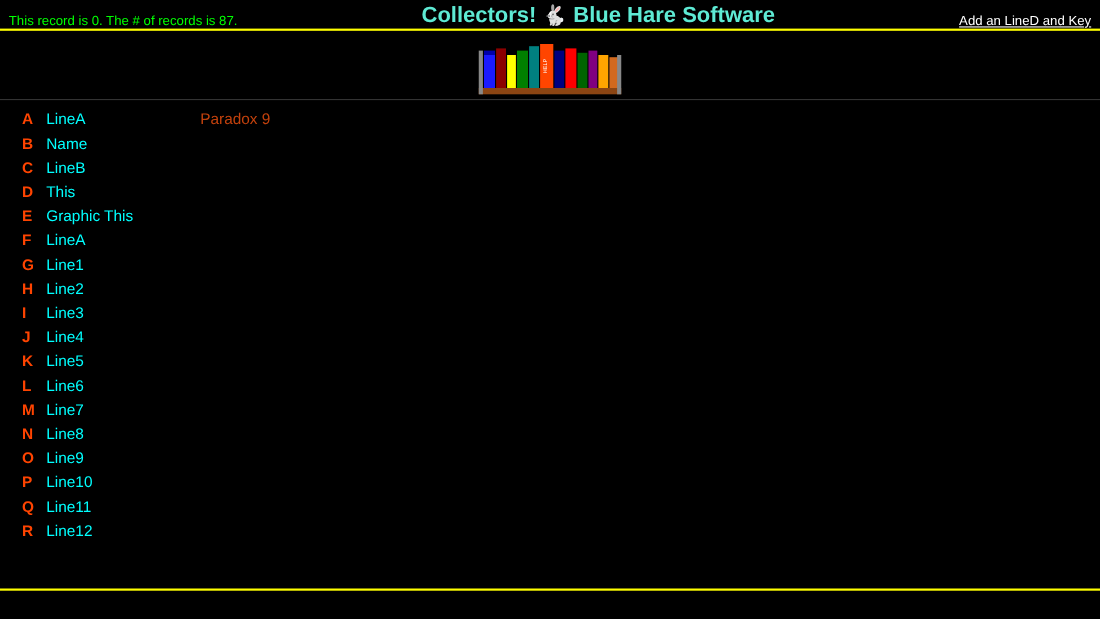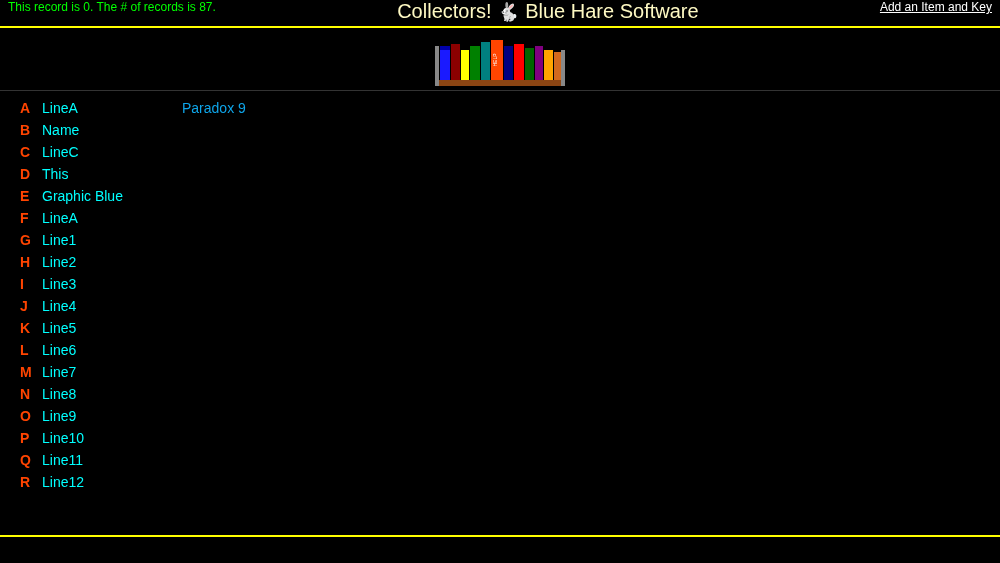--- a/index.html
+++ b/index.html
@@ -12,38 +12,38 @@
       height: 563px;
       overflow: hidden;
     }
 
     
     #top-bar {
       background: #000;
       border-bottom: 2px solid #ffff00;
       padding: 0 8px;
       display: flex;
-      align-items: flex-start;
+      align-items: flex-end;
       justify-content: space-between;
       min-height: 28px;
     }
     #top-bar-left {
       color: #00ff00;
       font-size: 12px;
       white-space: nowrap;
     }
     #top-bar-center {
       display: flex;
       align-items: center;
       gap: 6px;
     }
     #app-title {
-      color: #fef9c3;
+      color: #5eead4;
       font-size: 20px;
-      font-weight: normal;
+      font-weight: bold;
       white-space: nowrap;
     }
     #top-bar-right {
       color: #ffffff;
       font-size: 12px;
       white-space: nowrap;
     }
 
     
     #bookshelf-area {
@@ -80,21 +80,21 @@
       min-width: 22px;
       text-align: left;
     }
     .field-name {
       color: #00ffff;
       font-size: 14px;
       width: 140px;
       min-width: 140px;
     }
     .field-value {
-      color: #0ea5e9;
+      color: #c2410c;
       font-size: 14px;
     }
 
     
     #bottom-bar {
       position: absolute;
       bottom: 0;
       left: 0;
       right: 0;
       height: 28px;
@@ -108,21 +108,21 @@
 <div id="top-bar">
   <div id="top-bar-left">This record is 0.  The # of records is 87.</div>
   <div id="top-bar-center">
     <span id="app-title">
       <span>Collectors!</span>
       
       <span style="font-size:18px;">🐇</span>
       <span>Blue Hare Software</span>
     </span>
   </div>
-  <div id="top-bar-right" style="cursor:pointer; text-decoration:underline;">Add an Item and Key</div>
+  <div id="top-bar-right" style="cursor:pointer; text-decoration:underline;">Add an LineD and Key</div>
 </div>
 
 <div id="bookshelf-area">
   <svg class="bookshelf-svg" viewBox="0 0 130 50" xmlns="http://www.w3.org/2000/svg">
 
     <rect x="0" y="44" width="130" height="6" fill="#8B4513"></rect>
 
     <rect x="5" y="12" width="10" height="32" fill="#1a1aff"></rect>
     <rect x="5" y="10" width="10" height="4" fill="#0000aa"></rect>
 
@@ -162,31 +162,31 @@
         <span class="field-name">LineA</span>
         <span class="field-value">Paradox 9</span>
       </div>
       <div class="field-row">
         <span class="field-letter">B</span>
         <span class="field-name">Name</span>
         <span class="field-value"></span>
       </div>
       <div class="field-row">
         <span class="field-letter">C</span>
-        <span class="field-name">LineC</span>
+        <span class="field-name">LineB</span>
         <span class="field-value"></span>
       </div>
       <div class="field-row">
         <span class="field-letter">D</span>
         <span class="field-name">This</span>
         <span class="field-value"></span>
       </div>
       <div class="field-row">
         <span class="field-letter">E</span>
-        <span class="field-name">Graphic Blue</span>
+        <span class="field-name">Graphic This</span>
         <span class="field-value"></span>
       </div>
       <div class="field-row">
         <span class="field-letter">F</span>
         <span class="field-name">LineA</span>
         <span class="field-value"></span>
       </div>
       <div class="field-row">
         <span class="field-letter">G</span>
         <span class="field-name">Line1</span>

